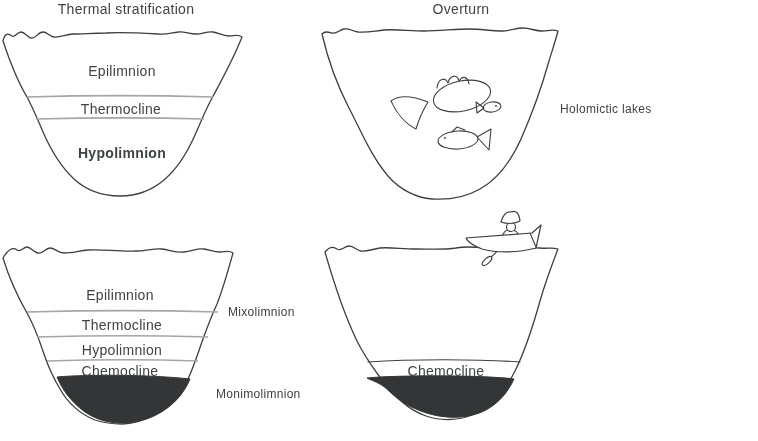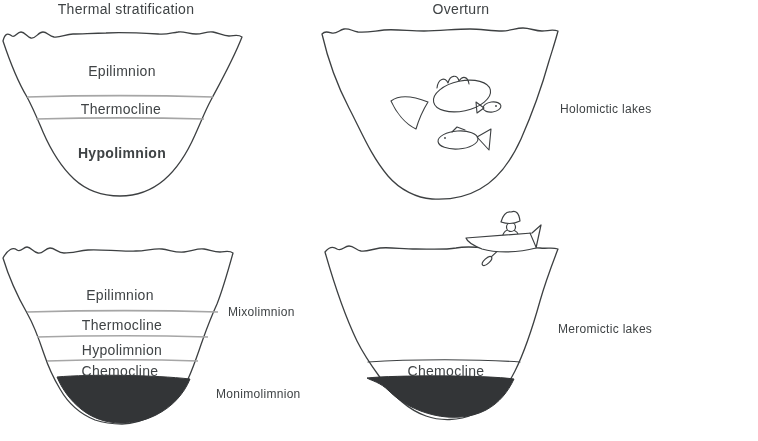--- a/index.html
+++ b/index.html
@@ -120,15 +120,14 @@
   <div class="lbl t14 ctr" style="left:120px;top:287px;">Epilimnion</div>
   <div class="lbl t14 ctr" style="left:122px;top:317px;">Thermocline</div>
   <div class="lbl t14 ctr" style="left:122px;top:342px;">Hypolimnion</div>
   <div class="lbl t14 ctr" style="left:120px;top:363px;">Chemocline</div>
 
   <div class="lbl t18" style="left:216px;top:387px;">Monimolimnion</div>
   <div class="lbl t18" style="left:228px;top:305px;">Mixolimnion</div>
 
   <div class="lbl t14 ctr" style="left:446px;top:363px;">Chemocline</div>
 
-  <div class="lbl t18" style="left:558px;top:322px;">Meromictic lakes</div>
 
 </div>
 
 </body></html>

